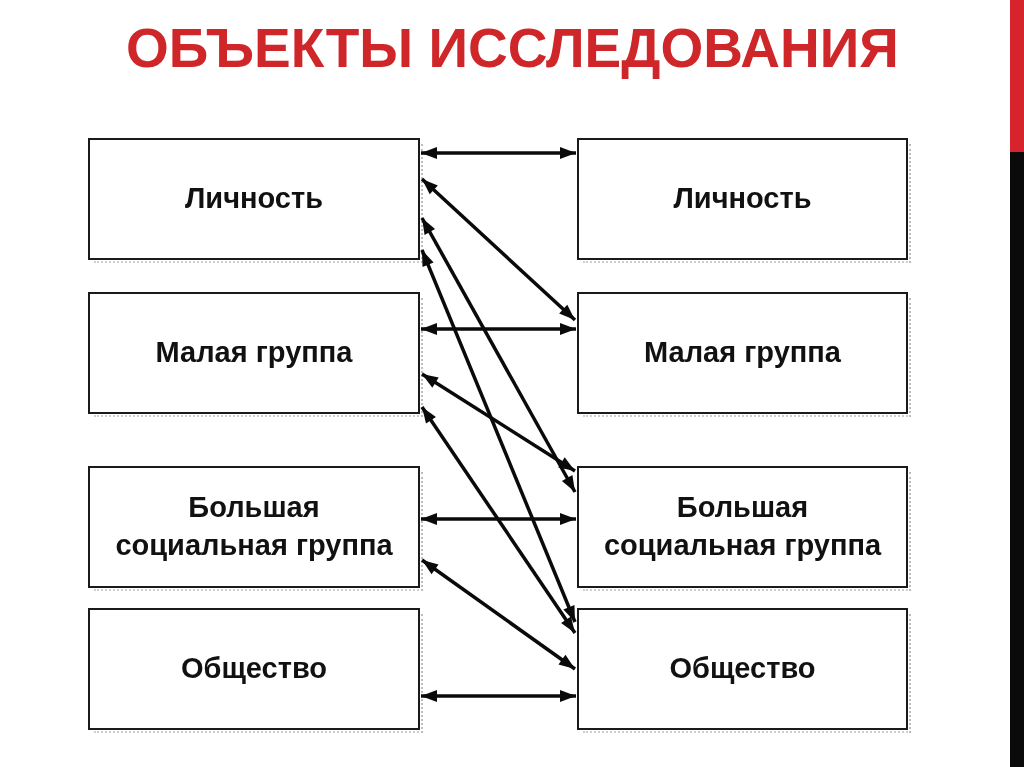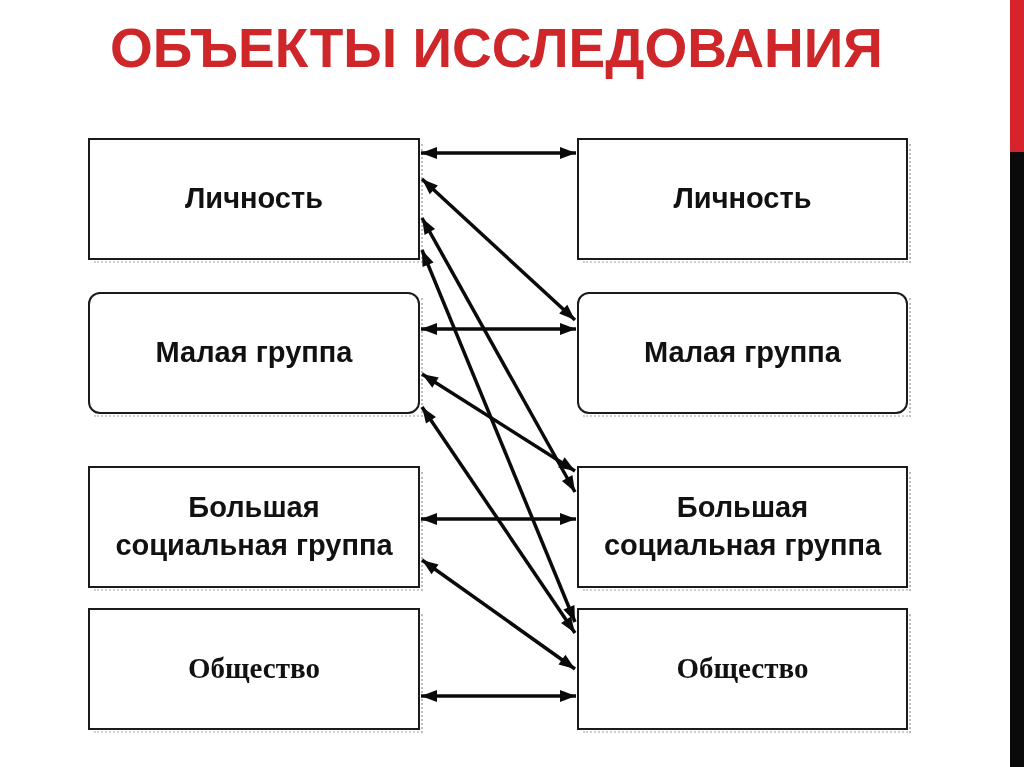--- a/index.html
+++ b/index.html
@@ -15,21 +15,21 @@
   body{
     width:1024px;height:767px;
     background:#ffffff;
     font-family:"Liberation Sans", sans-serif;
     position:relative;
     overflow:hidden;
   }
   .slide{position:absolute;inset:0;}
   .slide-title{
     position:absolute;
-    left:110px;top:16px;
+    left:126px;top:16px;
     font-size:55px;
     font-weight:bold;
     letter-spacing:0px;
     color:var(--title-red);
     white-space:nowrap;
   }
   .accent-bar-red{
     position:absolute;
     left:1010px;top:0;width:14px;height:152px;
     background:var(--bar-red);
@@ -57,23 +57,23 @@
     content:"";position:absolute;top:4px;right:-5px;bottom:-5px;width:0;
     border-right:2px dotted #bdbdbd;
   }
   .box::before{
     content:"";position:absolute;left:4px;right:-5px;bottom:-5px;height:0;
     border-bottom:2px dotted #cfcfcf;
   }
   .col-left{left:88px;}
   .col-right{left:577px;width:331px;}
   .row-1{top:138px;}
-  .row-2{top:292px;border-radius:12px;}
+  .row-2{top:292px;}
   .row-3{top:452px;margin-top:14px;}
-  .row-4{top:608px;font-family:Liberation Serif, serif;}
+  .row-4{top:608px;}
   svg.arrows{
     position:absolute;inset:0;
     pointer-events:none;
   }
   svg.arrows line{
     stroke:var(--arrow);
     stroke-width:3.5;
   }
 </style>
 </head>

